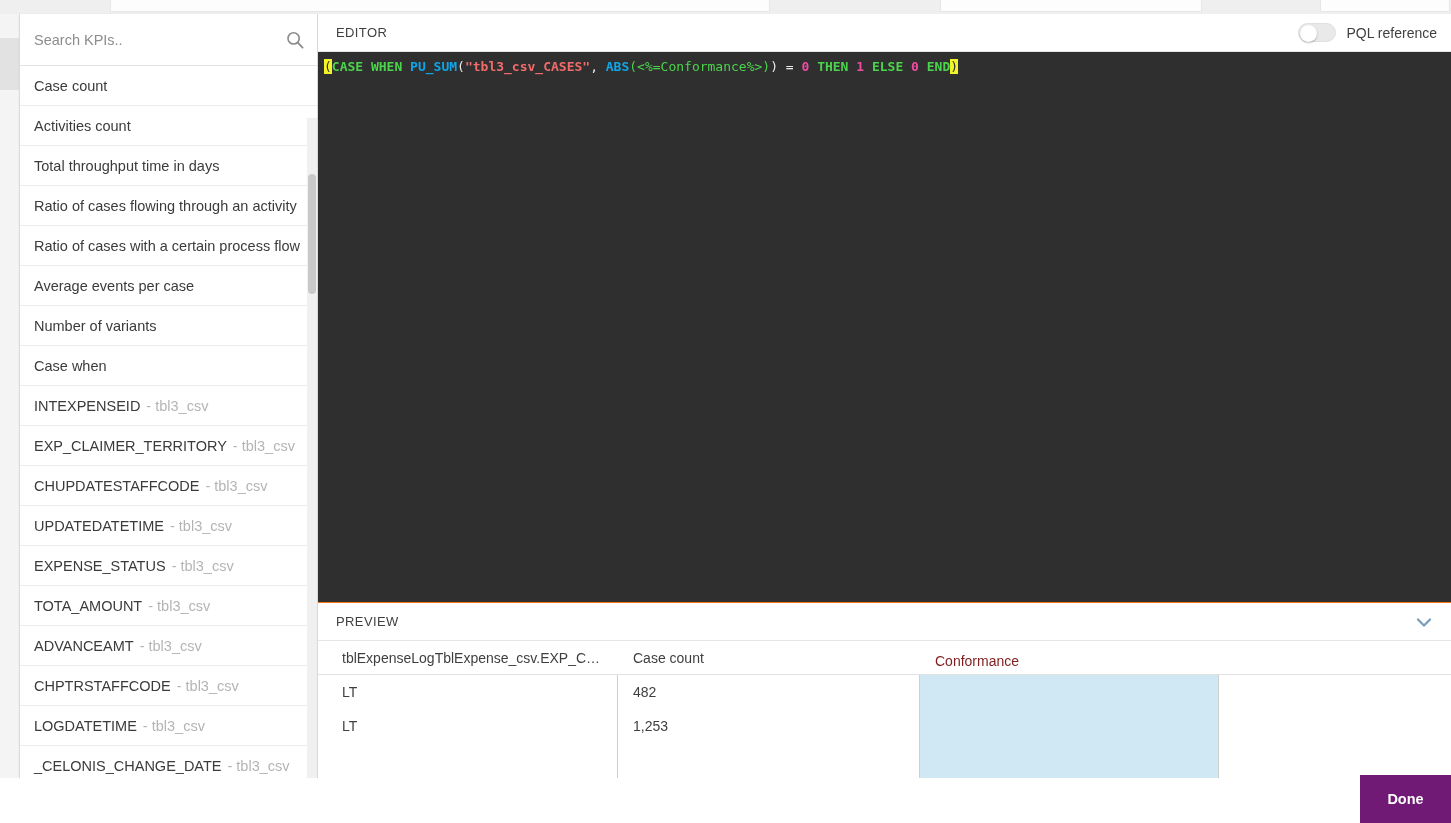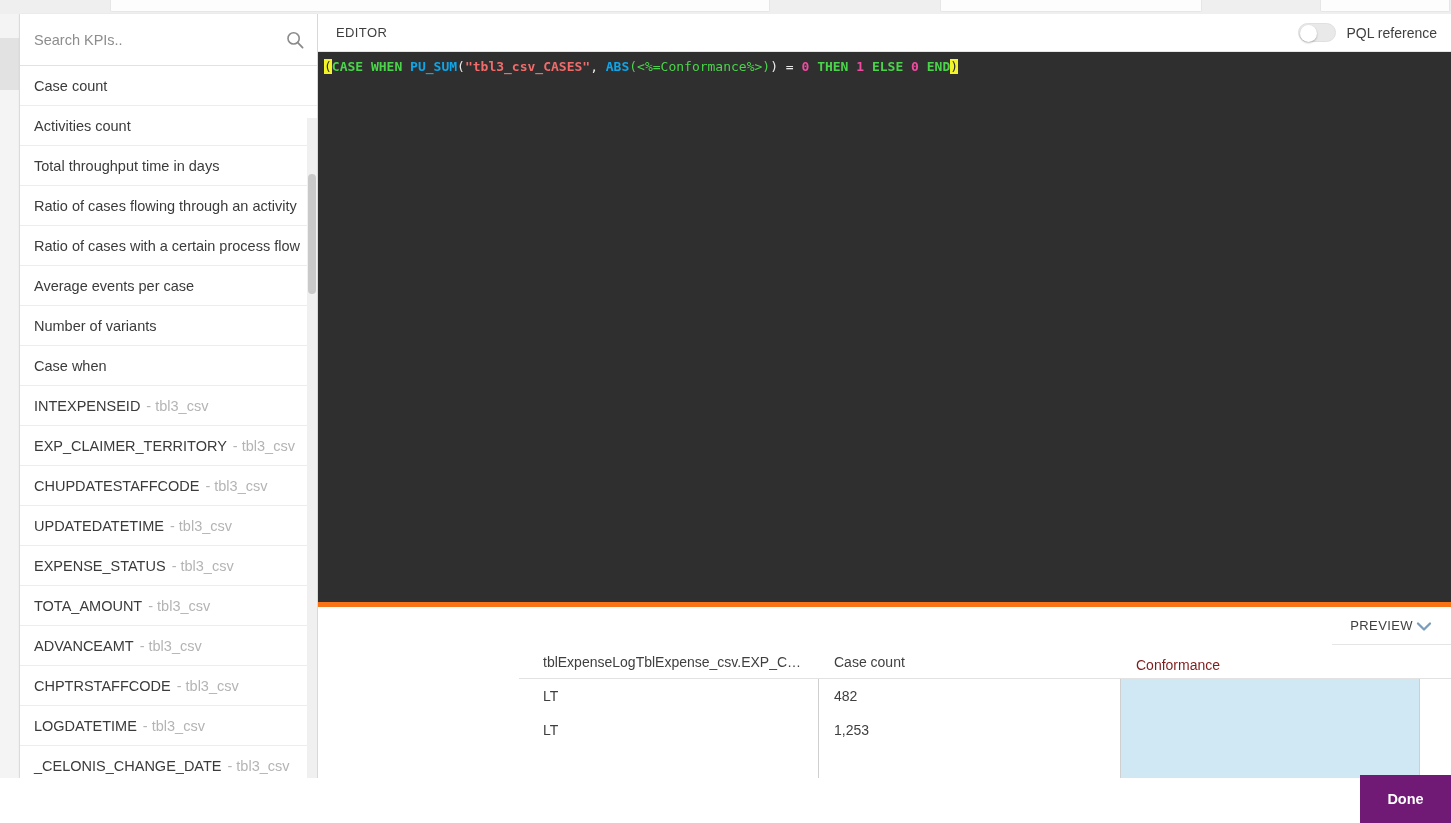--- a/index.html
+++ b/index.html
@@ -118,22 +118,21 @@
   .t-fn   { color: #0ea5e9; font-weight: bold; }
   .t-str  { color: #f26b6b; font-weight: bold; }
   .t-punc { color: #eaeaea; }
   .t-num  { color: #ef4ba0; font-weight: bold; }
   .t-tpl  { color: #4bd44b; }
   .t-op   { color: #eaeaea; }
 
   
   .preview {
     flex: 0 0 176px; background: #ffffff; display: flex; flex-direction: column;
-    border-top: 5px solid #f97316;
-    align-items: flex-end;
+    border-top: 1px solid #f97316;
   }
   .preview-head {
     flex: 0 0 38px; display: flex; align-items: center;
     padding: 0 16px 0 18px; border-bottom: 1px solid #e5e5e5;
   }
   .preview-head .lbl { font-size: 13px; color: #3f3f3f; letter-spacing: .4px; }
   .preview-head .spacer { flex: 1 1 auto; }
   .chevron { width: 22px; height: 22px; cursor: pointer; }
 
   .ptable { flex: 1 1 auto; position: relative; overflow: hidden; }

